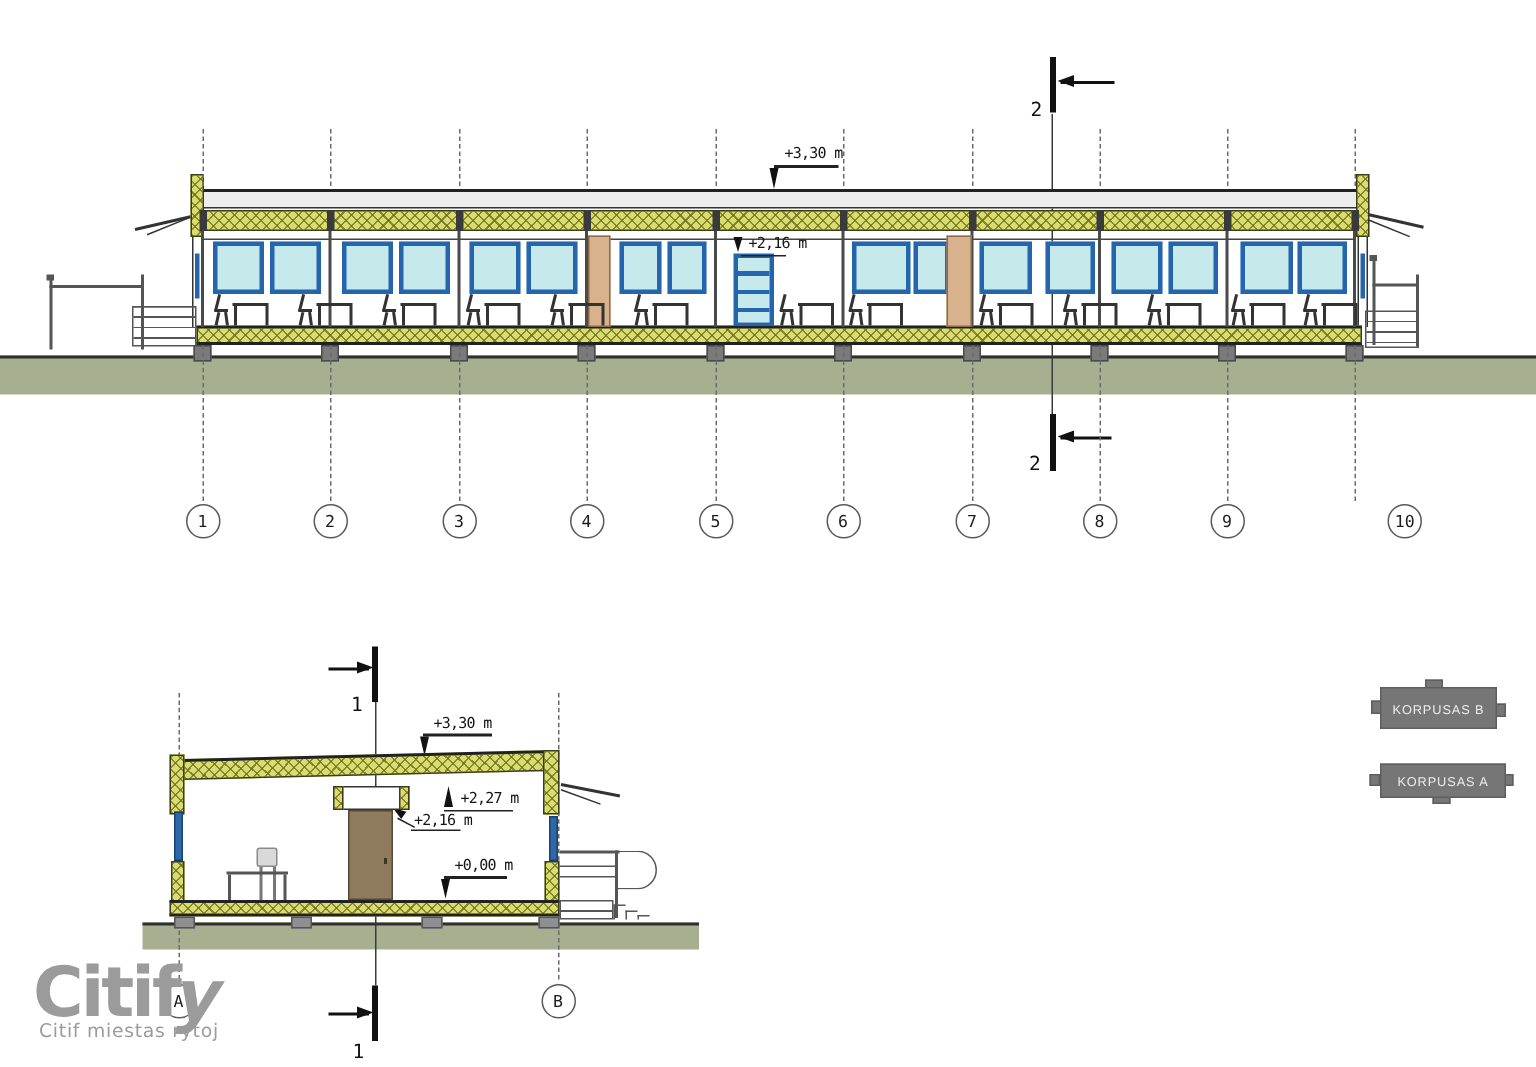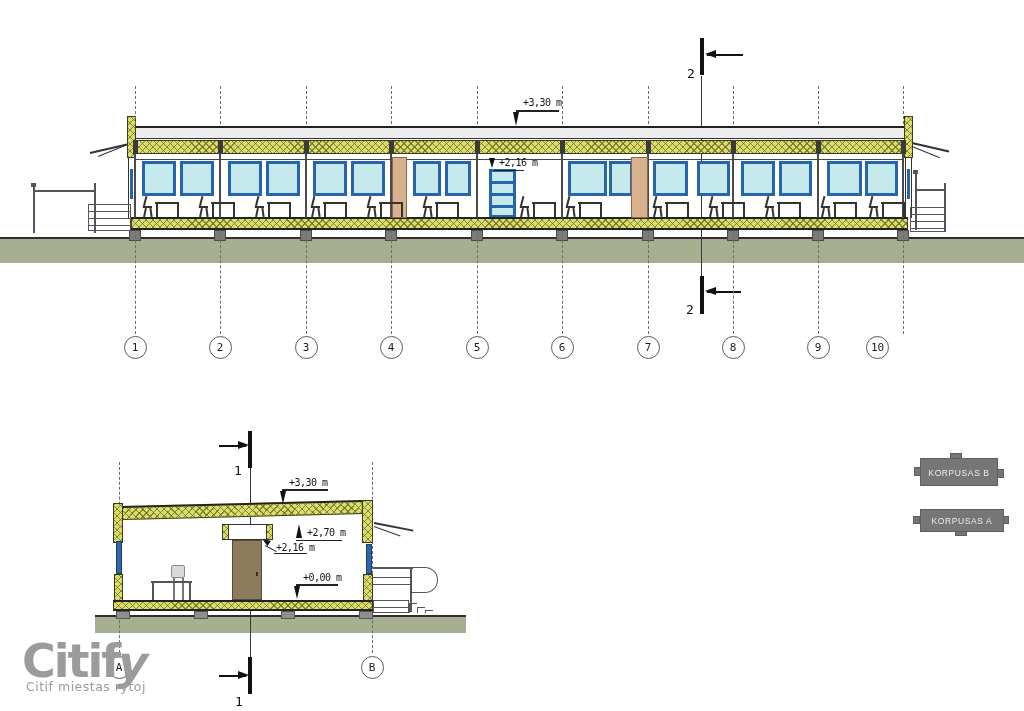--- a/index.html
+++ b/index.html
@@ -271,21 +271,21 @@
       <div class="dashv" style="left: 648px; top: 230px; height: 104px;"></div>
       <div class="bubble" style="left: 636.5px; top: 336px;">7</div>
       <div class="dashv" style="left: 733px; top: 86px; height: 38px;"></div>
       <div class="dashv" style="left: 733px; top: 230px; height: 104px;"></div>
       <div class="bubble" style="left: 721.5px; top: 336px;">8</div>
       <div class="dashv" style="left: 818px; top: 86px; height: 38px;"></div>
       <div class="dashv" style="left: 818px; top: 230px; height: 104px;"></div>
       <div class="bubble" style="left: 806.5px; top: 336px;">9</div>
       <div class="dashv" style="left: 903px; top: 86px; height: 38px;"></div>
       <div class="dashv" style="left: 903px; top: 230px; height: 104px;"></div>
-      <div class="bubble" style="left: 866px; top: 336px;">10</div>
+      <div class="bubble" style="left: 925px; top: 336px;">10</div>
     </div>
 
   <div id="d2" style="left:0;top:380px;width:600px;height:331px;">
 
     <div class="solidv" style="left:250px;top:88px;height:189px;"></div>
 
     <div class="mbar" style="left:248px;top:51px;height:37px;"></div>
     <div class="mstem" style="left:219px;top:65px;width:27px;"></div>
     <div class="tri-right" style="left:238px;top:61px;"></div>
     <div class="mlabel" style="left:234px;top:83px;">1</div>
@@ -293,21 +293,21 @@
     <div class="mbar" style="left:248px;top:277px;height:37px;"></div>
     <div class="mstem" style="left:219px;top:295px;width:27px;"></div>
     <div class="tri-right" style="left:238px;top:291px;"></div>
     <div class="mlabel" style="left:235px;top:314px;">1</div>
 
     <div class="elev" style="left:289px;top:97px;">+3,30 m</div>
     <div class="eline" style="left:282px;top:109px;width:46px;"></div>
     <div class="tri-down" style="left:280px;top:111px;border-top-width:13px;"></div>
 
     <div class="tri-up" style="left:296px;top:144px;"></div>
-    <div class="elev" style="left:307px;top:147px;">+2,70 m</div>
+    <div class="elev" style="left:307px;top:147px;">+2,27 m</div>
     <div class="eline" style="left:296px;top:160px;width:46px;height:1px;"></div>
 
     <div class="tri-left" style="left:261px;top:158px;transform:rotate(35deg);border-right-width:9px;border-top-width:3px;border-bottom-width:3px;"></div>
     <div style="left:265px;top:165px;width:13px;height:1.2px;background:#222;transform:rotate(28deg);transform-origin:left center;"></div>
     <div class="elev" style="left:276px;top:162px;">+2,16 m</div>
     <div class="eline" style="left:274px;top:173px;width:33px;height:1px;"></div>
 
     <div class="elev" style="left:303px;top:192px;">+0,00 m</div>
     <div class="eline" style="left:296px;top:204px;width:42px;"></div>
     <div class="tri-down" style="left:294px;top:206px;border-top-width:13px;"></div>

